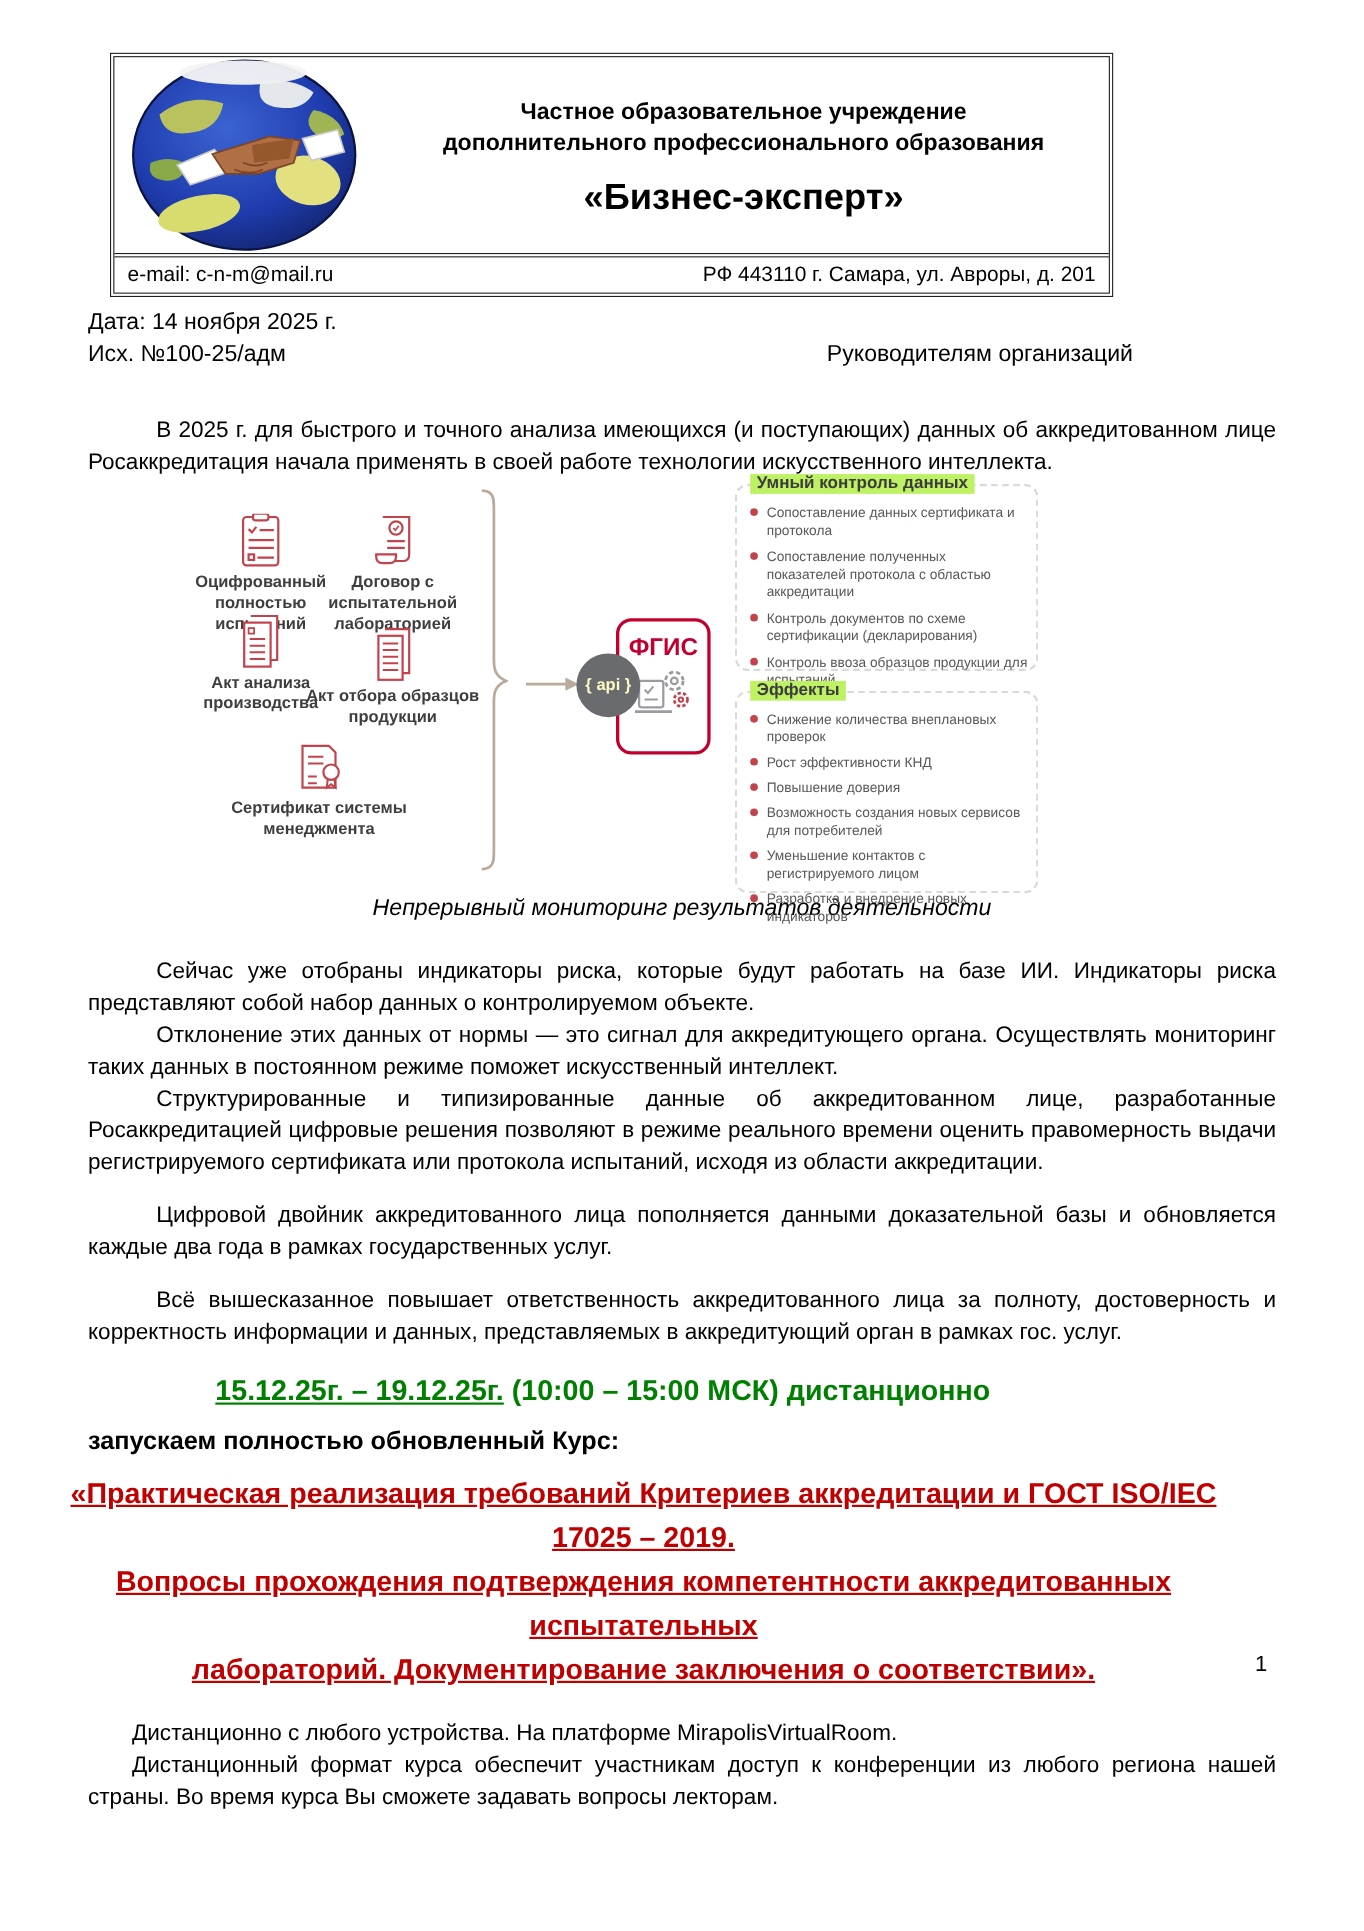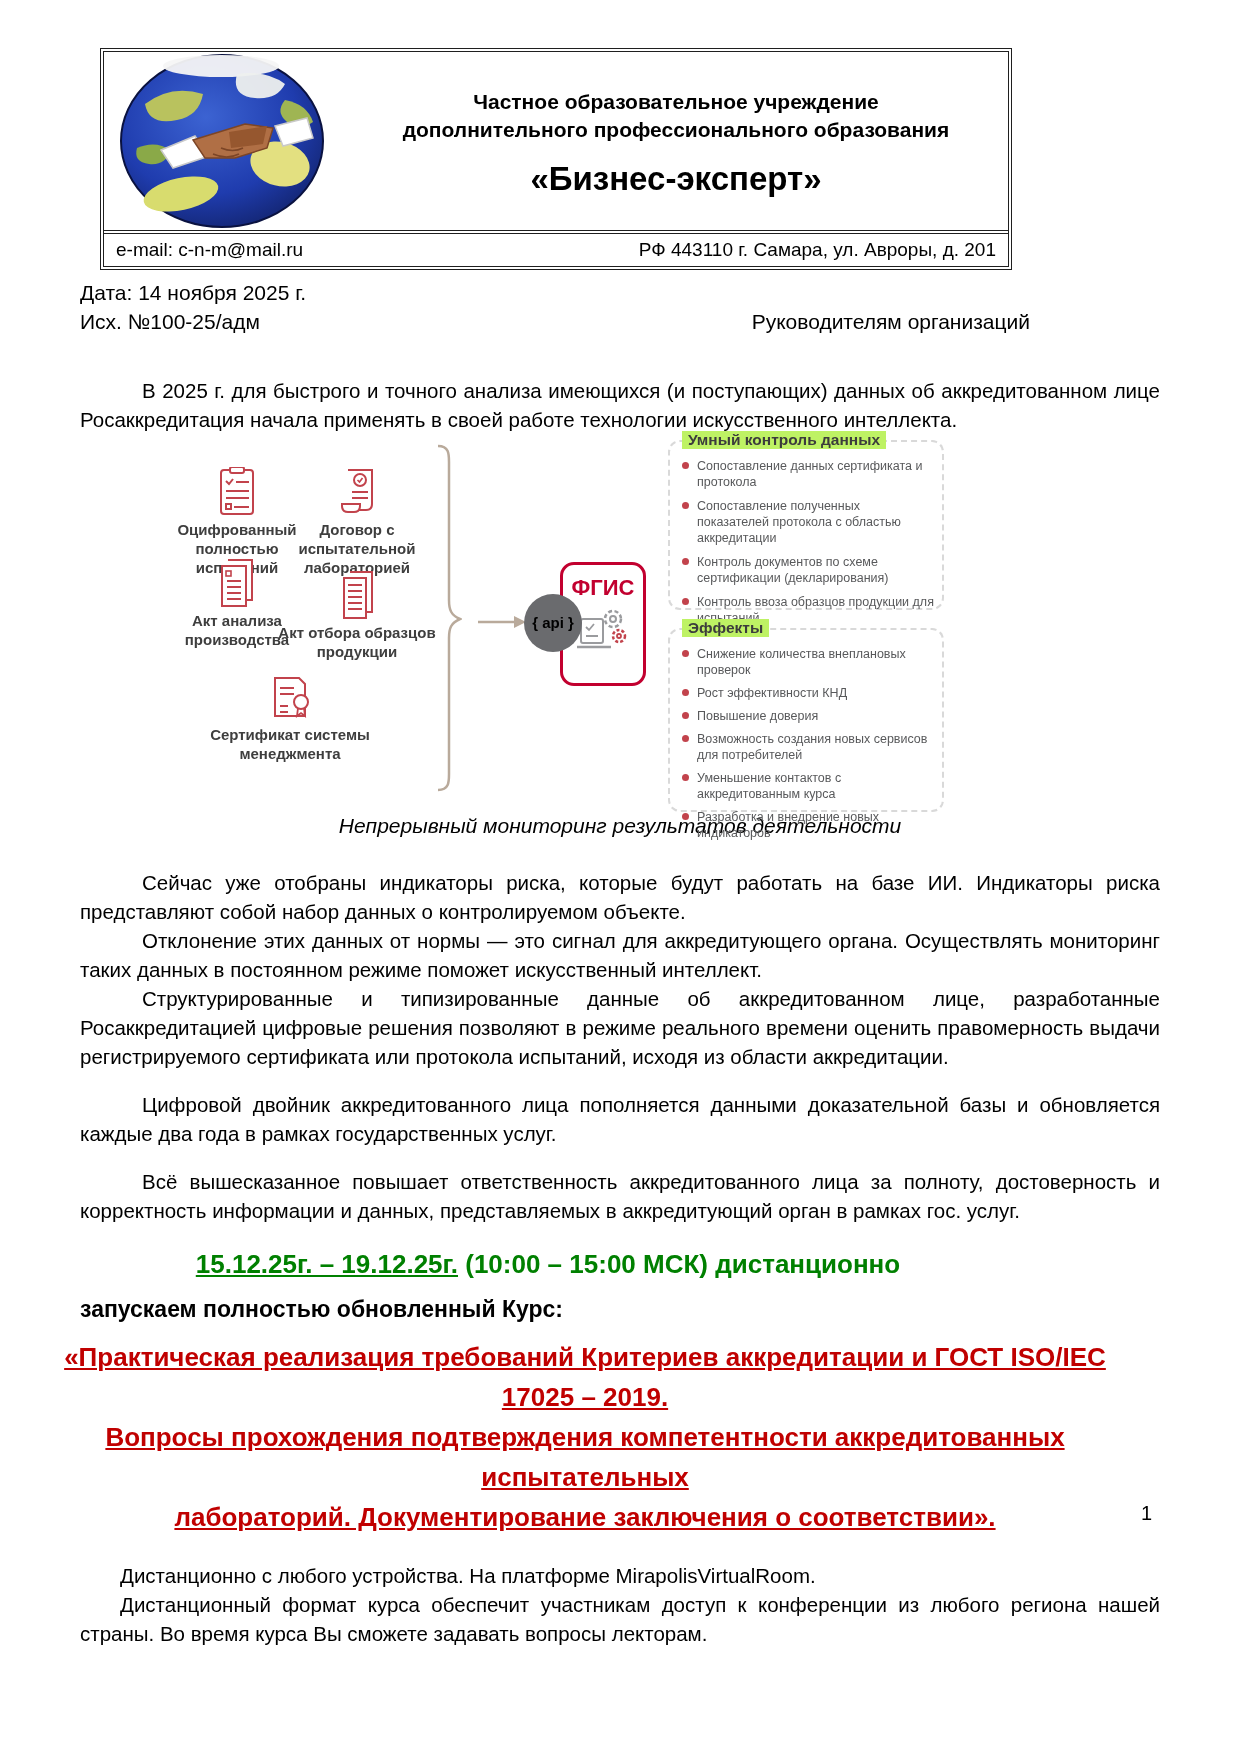--- a/index.html
+++ b/index.html
@@ -28,21 +28,21 @@
   .gap-top{margin-top:19px;}
 
   
   .diagram{position:relative;height:368px;margin-top:6px;}
   .inp{position:absolute;text-align:center;}
   .inp-label{font-size:15px;font-weight:bold;color:#3e3e3e;line-height:1.25;margin-top:4px;}
   .inp svg{display:block;margin:0 auto;}
   .brace{position:absolute;left:352px;top:4px;}
   .flow-arrow{position:absolute;left:398px;top:174px;}
   .api-circle{position:absolute;left:444px;top:154px;width:58px;height:58px;border-radius:50%;
-              background:#6a6b6e;color:#000000;font-size:15px;font-weight:bold;text-align:center;
+              background:#6a6b6e;color:#fef9c3;font-size:15px;font-weight:bold;text-align:center;
               line-height:58px;z-index:2;}
   .fgis-box{position:absolute;left:480px;top:122px;width:80px;height:118px;background:#fff;
             border:3px solid #c2002f;border-radius:14px;text-align:center;z-index:1;}
   .fgis-label{color:#c2002f;font-weight:bold;font-size:22px;margin-top:10px;}
   .fgis-box svg{margin-top:6px;}
   .panel{position:absolute;left:588px;width:272px;border:2px dashed #d9d9d9;border-radius:12px;background:#fff;}
   .panel-1{top:0;height:166px;}
   .panel-2{top:188px;height:180px;}
   .panel-title{position:absolute;top:-11px;left:12px;background:#bef264;padding:0 6px;
                font-size:15.5px;font-weight:bold;color:#3c3c3c;}
@@ -233,21 +233,21 @@
           <li>
               <span class="dot"></span>
               <span>Повышение доверия</span>
             </li>
           <li>
               <span class="dot"></span>
               <span>Возможность создания новых сервисов для потребителей</span>
             </li>
           <li>
               <span class="dot"></span>
-              <span>Уменьшение контактов с аккредитованным курса</span>
+              <span>Уменьшение контактов с регистрируемого лицом</span>
             </li>
           <li>
               <span class="dot"></span>
               <span>Разработка и внедрение новых индикаторов</span>
             </li>
         </ul>
       </div>
     </div>
 
     <div class="caption">Непрерывный мониторинг результатов деятельности</div>

